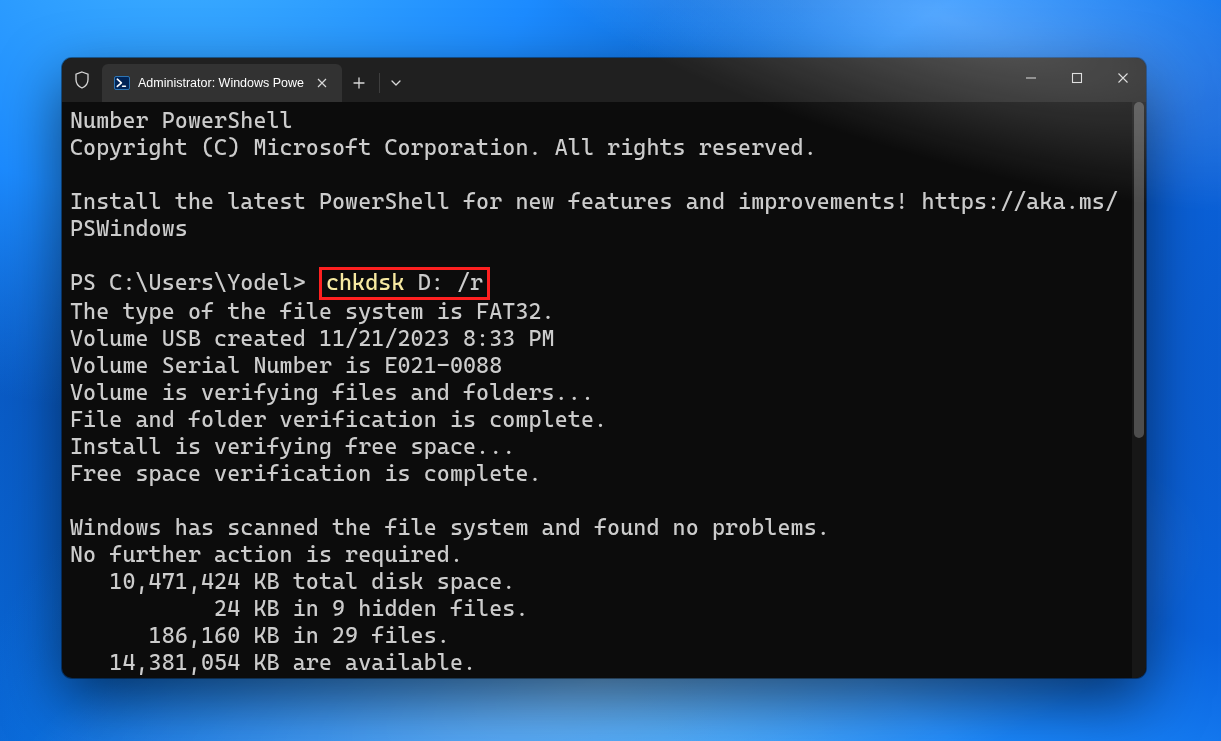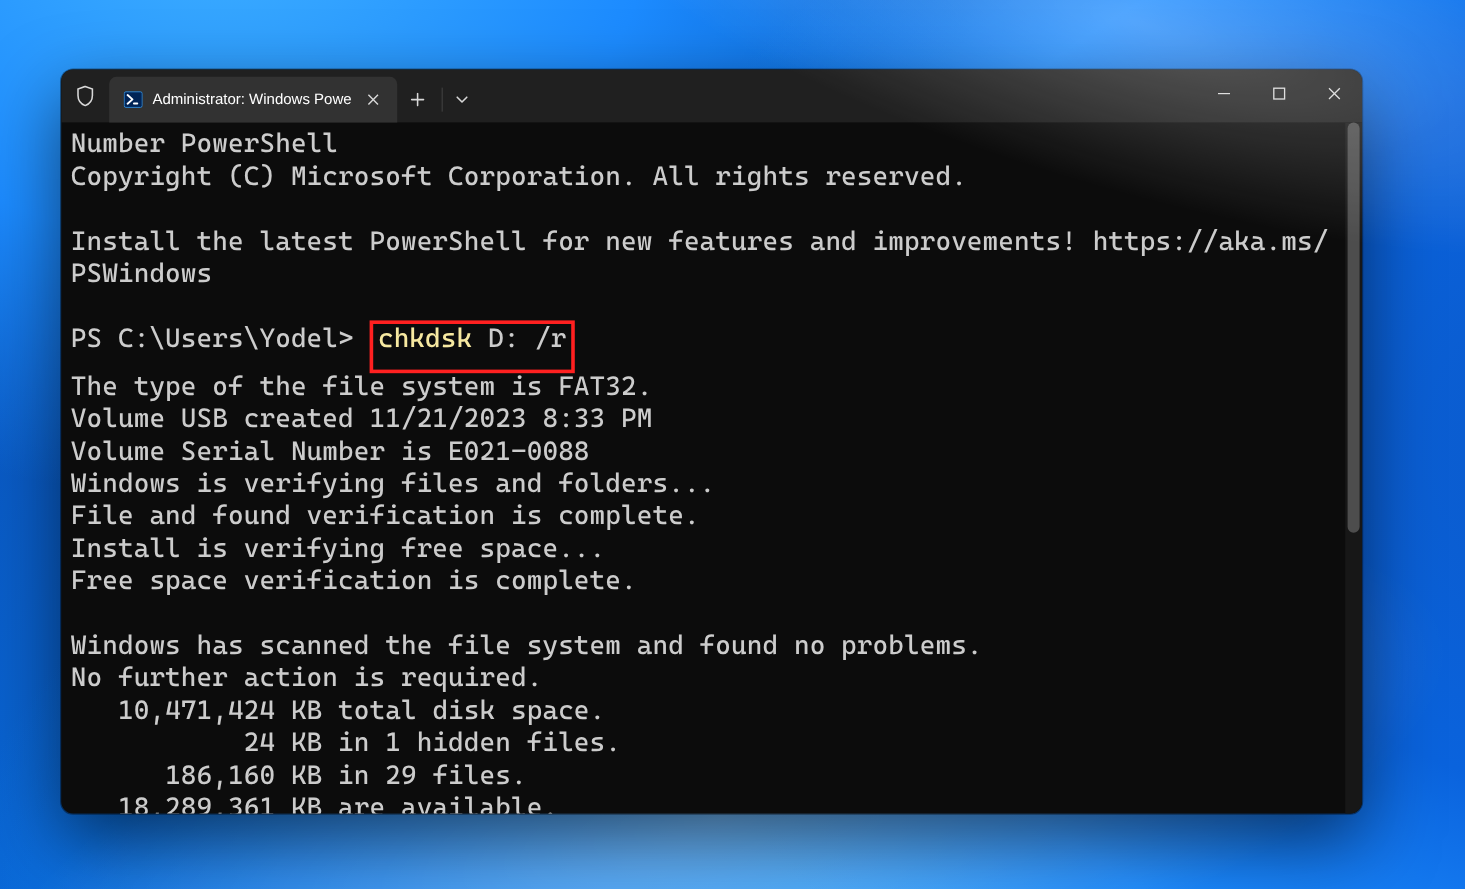--- a/index.html
+++ b/index.html
@@ -48,21 +48,21 @@
     width: 1300px;
     height: 360px;
     left: 300px;
     top: -160px;
     background: radial-gradient(ellipse at center, rgba(255,255,255,0.25) 0%, rgba(255,255,255,0) 55%);
     transform: rotate(16deg);
   }
 
   .window {
     position: absolute;
-    left: 51px;
+    left: 62px;
     top: 58px;
     width: 1084px;
     height: 620px;
     background: #0c0c0c;
     border-radius: 10px;
     box-shadow: 0 22px 60px rgba(0,0,0,0.55), 0 0 0 1px rgba(0,0,0,0.4);
     display: flex;
     flex-direction: column;
     overflow: hidden;
   }
@@ -164,21 +164,21 @@
     line-height: 27px;
     letter-spacing: 0.1px;
     color: #cccccc;
     white-space: pre-wrap;
     word-break: break-all;
     overflow: hidden;
   }
   .cmd-yellow { color: #f7e9a1; }
   .highlight-box {
     border: 3px solid #ff2020;
-    padding: 0 4px 13px 4px;
+    padding: 0 4px 2px 4px;
     margin: -2px 0;
     display: inline-block;
     line-height: 25px;
   }
 
   .scrollbar {
     width: 14px;
     background: #171717;
     position: relative;
   }
@@ -260,31 +260,31 @@
     <div class="term-wrap">
       <div class="terminal" data-interactable="true"><span data-interactable="false">Number PowerShell</span>
 <span data-interactable="false">Copyright (C) Microsoft Corporation. All rights reserved.</span>
 
 <span data-interactable="false">Install the latest PowerShell for new features and improvements! https://aka.ms/PSWindows</span>
 
 <span data-interactable="false">PS C:\Users\Yodel&gt; </span><span class="highlight-box" data-interactable="false"><span class="cmd-yellow" data-interactable="false">chkdsk</span><span data-interactable="false"> D: /r</span></span>
 <span data-interactable="false">The type of the file system is FAT32.</span>
 <span data-interactable="false">Volume USB created 11/21/2023 8:33 PM</span>
 <span data-interactable="false">Volume Serial Number is E021-0088</span>
-<span data-interactable="false">Windows is verifying files and folders...</span>
-<span data-interactable="false">File and found verification is complete.</span>
+<span data-interactable="false">Volume is verifying files and folders...</span>
+<span data-interactable="false">File and folder verification is complete.</span>
 <span data-interactable="false">Install is verifying free space...</span>
 <span data-interactable="false">Free space verification is complete.</span>
 
 <span data-interactable="false">Windows has scanned the file system and found no problems.</span>
 <span data-interactable="false">No further action is required.</span>
 <span data-interactable="false">   10,471,424 KB total disk space.</span>
-<span data-interactable="false">           24 KB in 1 hidden files.</span>
+<span data-interactable="false">           24 KB in 9 hidden files.</span>
 <span data-interactable="false">      186,160 KB in 29 files.</span>
-<span data-interactable="false">   18,289,361 KB are available.</span></div>
+<span data-interactable="false">   14,381,054 KB are available.</span></div>
 
       <div class="scrollbar" data-interactable="true">
         <div class="scroll-thumb" data-interactable="true"></div>
       </div>
     </div>
 
   </div>
 </div>
 
 </body></html>

